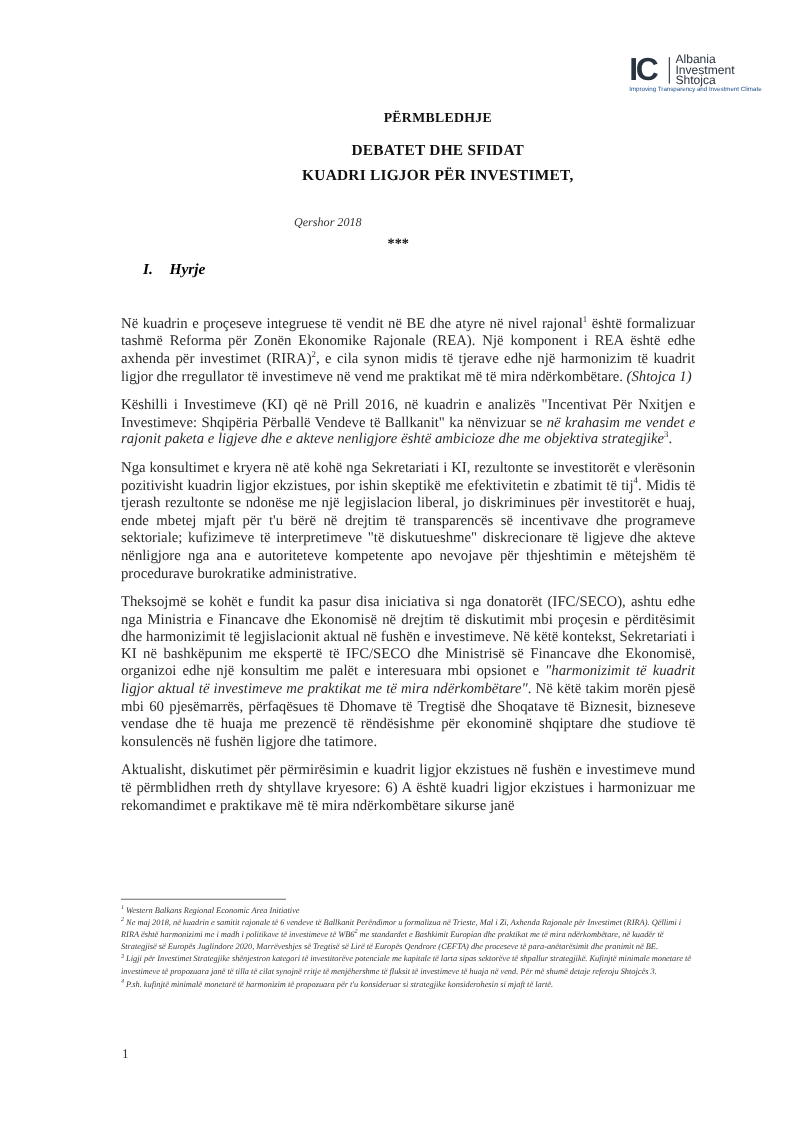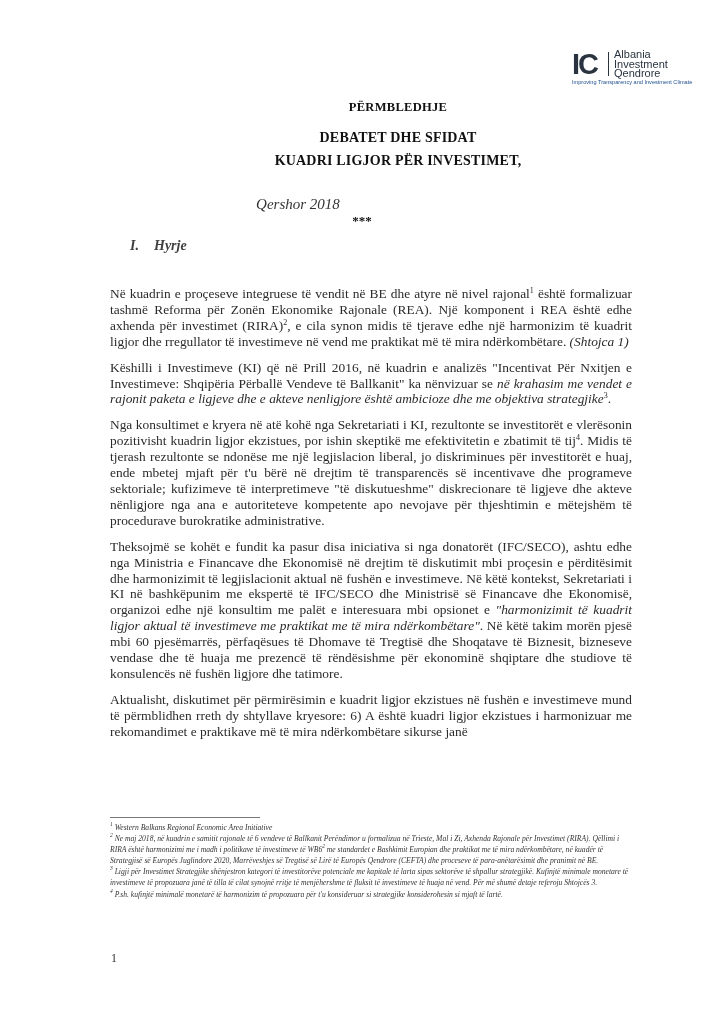--- a/index.html
+++ b/index.html
@@ -12,26 +12,26 @@
     .logo-bar { position: absolute; left: 36px; top: 3px; width: 1px; height: 24px; background: #2a3440; }
     .logo-name { position: absolute; left: 42px; top: 1px; font-family: "Liberation Sans", sans-serif;
                  font-size: 11px; line-height: 9.5px; color: #2a3440; }
     .logo-tag { position: absolute; left: 0; top: 30px; white-space: nowrap;
                 font-family: "Liberation Sans", sans-serif; font-size: 5.6px; color: #1e4f8c; }
 
     .title-block { position: absolute; left: 0; width: 724px; text-align: center; font-weight: 700; color: #111; padding-left: 36px; }
     .t1 { top: 100px; font-size: 12.5px; letter-spacing: 0.3px; }
     .t2 { top: 126px; font-size: 14px; letter-spacing: 0.2px; line-height: 23px; }
     .date { position: absolute; top: 196px; left: 0; width: 596px; text-align: center;
-            font-style: italic; font-size: 15px; color: #333; }
+            font-style: italic; font-size: 11px; color: #333; }
     .stars { position: absolute; top: 213px; left: 0; width: 724px; text-align: center;
              font-weight: 700; font-size: 13px; color: #111; }
 
     .heading { position: absolute; left: 130px; top: 238px; font-weight: 700; font-style: italic;
-               font-size: 14px; color: #404040; }
+               font-size: 14px; color: #000000; }
     .heading .num { display: inline-block; width: 24px; }
 
     .body { position: absolute; left: 110px; top: 286px; width: 522px; font-size: 13.4px;
             line-height: 15.9px; text-align: justify; color: #2a2a2a; }
     .body p { margin: 0 0 10px 0; }
     .body sup { font-size: 8px; line-height: 0; }
     .body .it { font-style: italic; margin-top: 33px; }
 
     .fn-rule { position: absolute; left: 110px; top: 817px; width: 150px; height: 1px; background: #777; }
     .footnotes { position: absolute; left: 110px; top: 822px; width: 522px; font-style: italic;
@@ -43,21 +43,21 @@
   </style>
 </head>
 <body>
 
 <div class="logo">
   <div class="logo-mark">IC</div>
   <div class="logo-bar"></div>
   <div class="logo-name">
     <div>Albania</div>
     <div>Investment</div>
-    <div>Qendrore</div>
+    <div>Shtojca</div>
   </div>
   <div class="logo-tag">Improving Transparency and Investment Climate</div>
 </div>
 
 <div class="title-block t1">PËRMBLEDHJE</div>
 <div class="title-block t2">
   <div>DEBATET DHE SFIDAT</div>
   <div>KUADRI LIGJOR PËR INVESTIMET,</div>
 </div>
 <div class="date">Qershor 2018</div>

